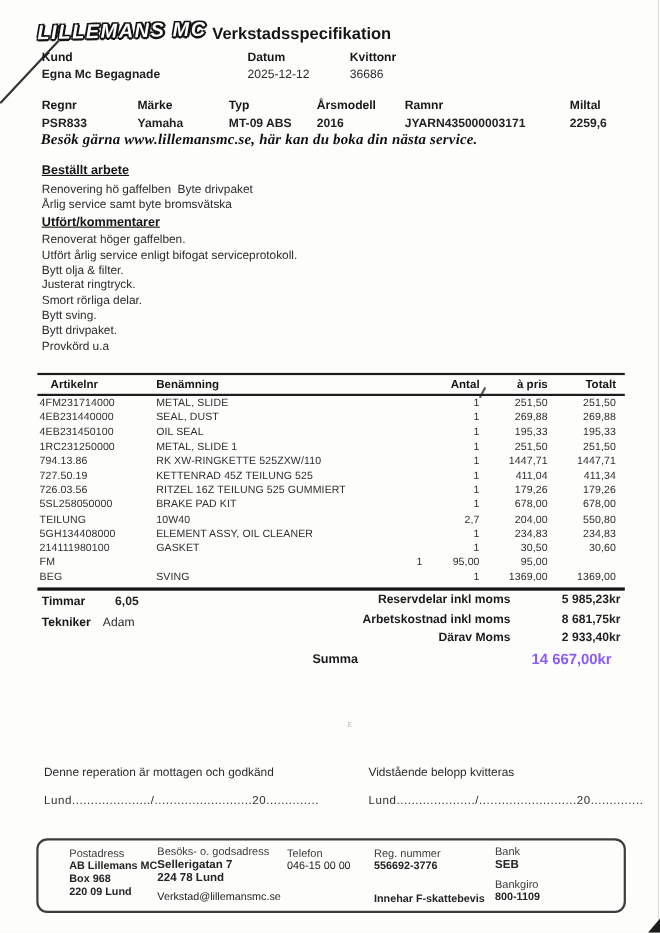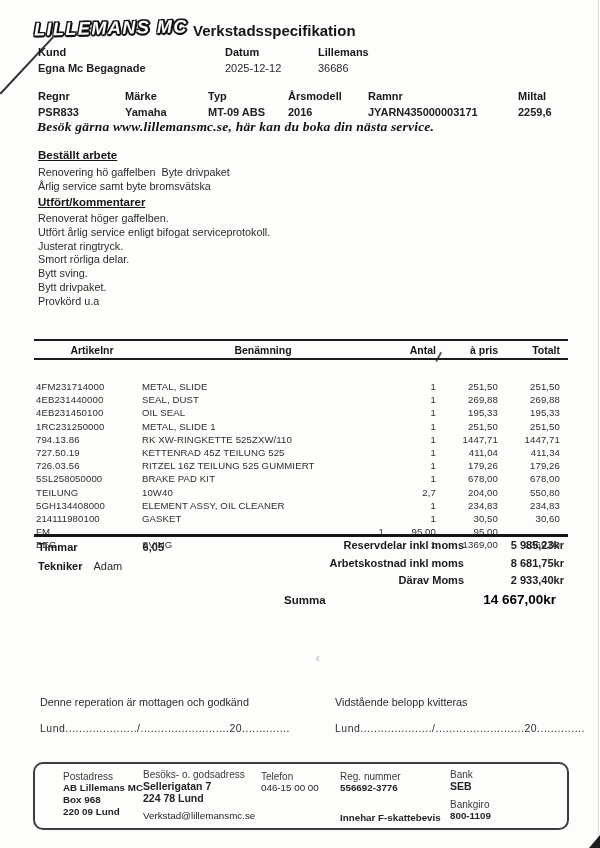--- a/index.html
+++ b/index.html
@@ -49,21 +49,21 @@
   .trow, .thead-row {
     display:grid;
     grid-template-columns:104px 246px 52px 62px 62px;
     align-items:center;
   }
   .thead-row {
     border-top:2px solid #1c1c1c;
     border-bottom:2px solid #1c1c1c;
     height:17px;
   }
-  .th { font-weight:bold; font-size:10.5px; color:#161616;text-align:center; }
+  .th { font-weight:bold; font-size:10.5px; color:#161616; }
   .th.c-art { padding-left:12px; }
   .th.c-ben { padding-left:4px; }
   .trow { height:13.2px; }
   .td { font-size:9.6px; color:#2d2d2d; letter-spacing:0.1px; }
   .td.c-art { padding-left:2px; }
   .td.c-ben { padding-left:4px; }
   .r { text-align:right; }
   #table-bottom-rule { left:34px; top:534px; width:534px; height:2.5px; background:#161616; }
 
   
@@ -71,21 +71,21 @@
   #summary-left .row { margin-bottom:7px; }
   #summary-right { right:36px; top:539px; }
   #summary-right .srow {
     display:grid; grid-template-columns:180px 88px;
     font-size:11px; margin-bottom:5.5px;gap:12px;
   }
   #summary-right .slabel { text-align:right; font-weight:bold; color:#1b1b1b; }
   #summary-right .svalue { text-align:right; font-weight:600; color:#222; }
   #summa-row { display:grid; grid-template-columns:180px 92px; margin-top:3px; }
   #summa-row .slabel { text-align:left; font-weight:bold; font-size:11.5px; padding-top:2px; }
-  #summa-row .svalue { text-align:right; font-weight:bold; font-size:13.5px; color:#000000; }
+  #summa-row .svalue { text-align:right; font-weight:bold; font-size:13.5px; color:#8b5cf6; }
 
   
   .sig-title { font-size:10.8px; color:#2b2b2b; }
   .sig-line { font-size:10.5px; color:#2e2e2e; letter-spacing:0.5px; }
 
   
   #footer-box {
     left:33px; top:762px; width:532px; height:64px;
     border:2px solid #3d3d3d; border-radius:10px;
     background:#fdfdfc;
@@ -121,21 +121,21 @@
   <div class="abs" id="scan-edge-right"></div>
   <div class="abs" id="scan-corner"></div>
 
   <div class="abs" id="logo">LILLEMANS MC</div>
   <div class="abs" id="doc-title">Verkstadsspecifikation</div>
 
   <div class="abs lbl" style="left:38px;top:46px">Kund</div>
   <div class="abs val-b" style="left:38px;top:62px">Egna Mc Begagnade</div>
   <div class="abs lbl" style="left:225px;top:46px">Datum</div>
   <div class="abs val" style="left:225px;top:62px">2025-12-12</div>
-  <div class="abs lbl" style="left:318px;top:46px">Lillemans</div>
+  <div class="abs lbl" style="left:318px;top:46px">Kvittonr</div>
   <div class="abs val" style="left:318px;top:62px">36686</div>
 
   <div class="abs lbl" style="left:38px;top:90px">Regnr</div>
   <div class="abs val-b" style="left:38px;top:106px">PSR833</div>
   <div class="abs lbl" style="left:125px;top:90px">Märke</div>
   <div class="abs val-b" style="left:125px;top:106px">Yamaha</div>
   <div class="abs lbl" style="left:208px;top:90px">Typ</div>
   <div class="abs val-b" style="left:208px;top:106px">MT-09 ABS</div>
   <div class="abs lbl" style="left:288px;top:90px">Årsmodell</div>
   <div class="abs val-b" style="left:288px;top:106px">2016</div>
@@ -151,36 +151,37 @@
 
   <div class="body-line">Renovering hö gaffelben  Byte drivpaket</div>
       <div class="body-line">Årlig service samt byte bromsvätska</div>
     </div>
 
   <div class="abs section-heading" style="left:38px;top:196px">Utfört/kommentarer</div>
   <div class="abs" style="left:38px;top:212px" id="performed-lines">
 
   <div class="body-line">Renoverat höger gaffelben.</div>
       <div class="body-line">Utfört årlig service enligt bifogat serviceprotokoll.</div>
+      <div class="body-line">Bytt olja &amp; filter.</div>
       <div class="body-line">Justerat ringtryck.</div>
       <div class="body-line">Smort rörliga delar.</div>
       <div class="body-line">Bytt sving.</div>
       <div class="body-line">Bytt drivpaket.</div>
       <div class="body-line">Provkörd u.a</div>
     </div>
 
   <div class="abs" id="items-table">
     <div class="thead-row">
       <div class="th c-art">Artikelnr</div>
       <div class="th c-ben">Benämning</div>
       <div class="th r">Antal</div>
       <div class="th r">à pris</div>
       <div class="th r">Totalt</div>
     </div>
-    <div style="padding-top:20px">
+    <div style="padding-top:0">
 
         <div class="trow">
           <div class="td c-art">4FM231714000</div>
           <div class="td c-ben">METAL, SLIDE</div>
           <div class="td r">1</div>
           <div class="td r">251,50</div>
           <div class="td r">251,50</div>
         </div>
 
         <div class="trow">
@@ -277,21 +278,21 @@
           <div class="td r">1369,00</div>
           <div class="td r">1369,00</div>
         </div>
       </div>
   </div>
   <div class="abs" id="table-bottom-rule"></div>
 
   <div class="abs" id="summary-left">
     <div class="row">
       <span class="lbl">Timmar</span>
-      <span class="val-b" style="margin-left:62px">6,05</span>
+      <span class="val-b" style="margin-left:24px">6,05</span>
     </div>
     <div class="row">
       <span class="lbl">Tekniker</span>
       <span class="val" style="margin-left:8px">Adam</span>
     </div>
   </div>
 
   <div class="abs" id="summary-right">
     <div>
 

